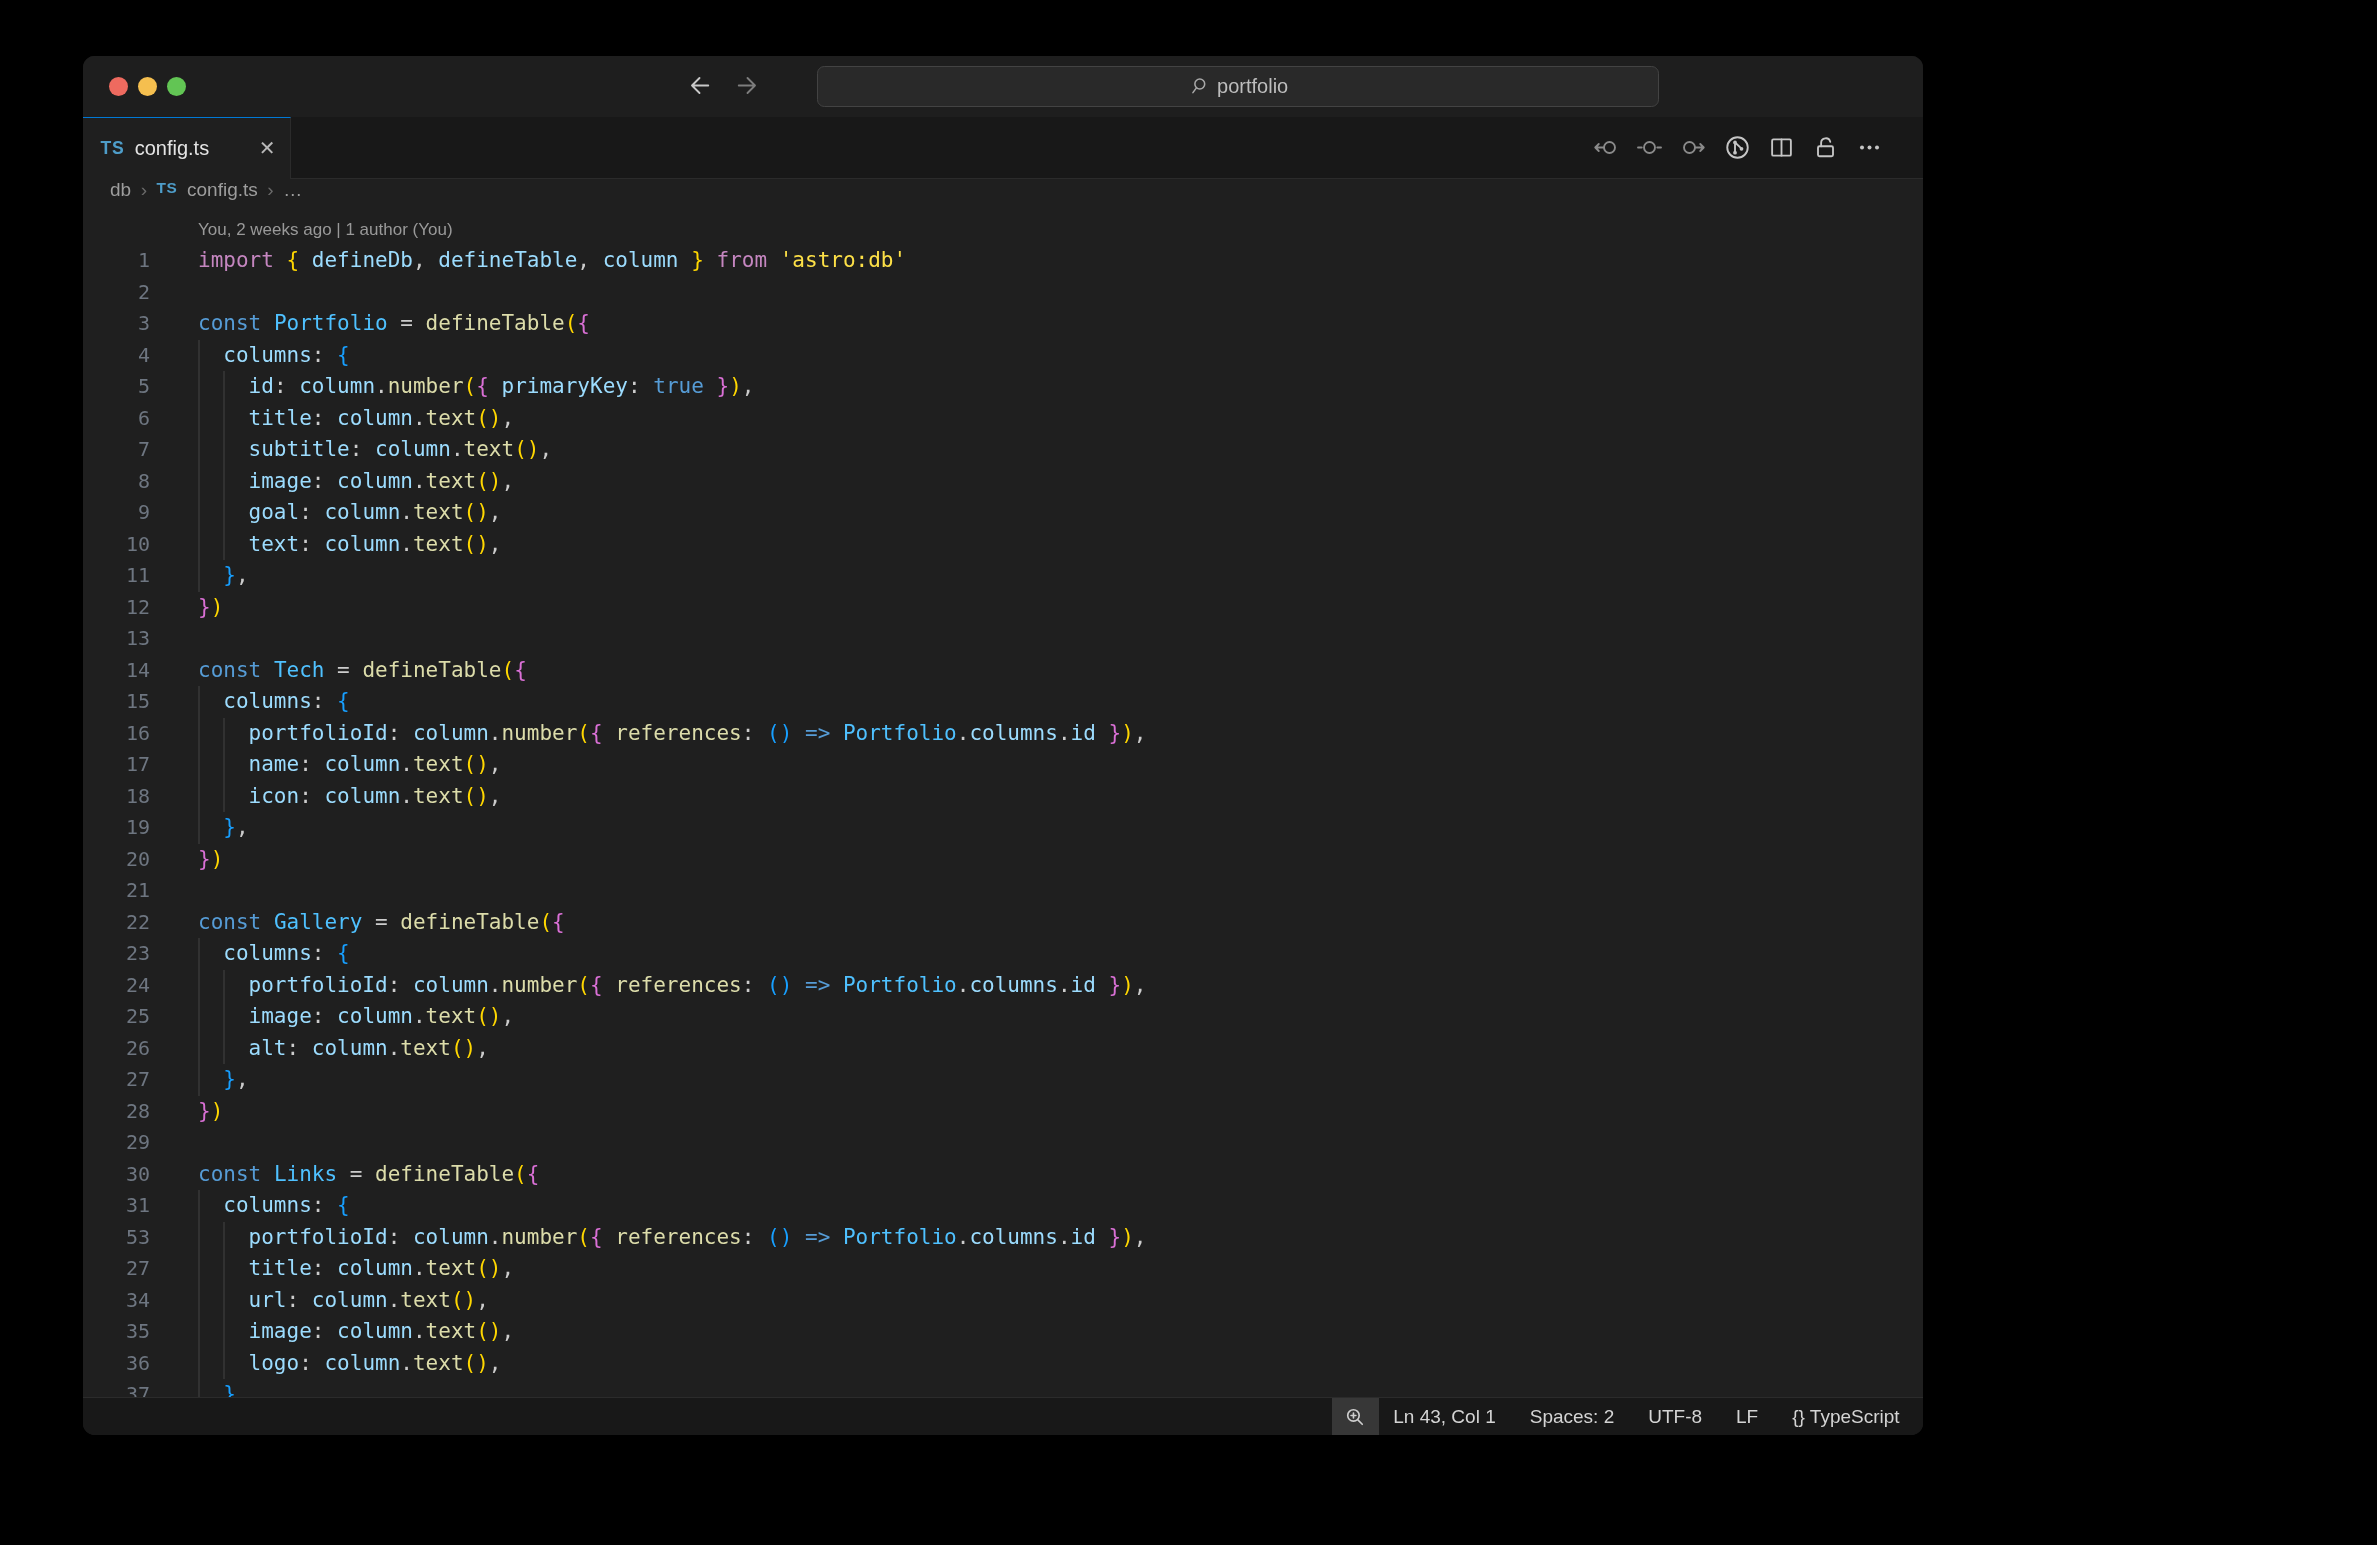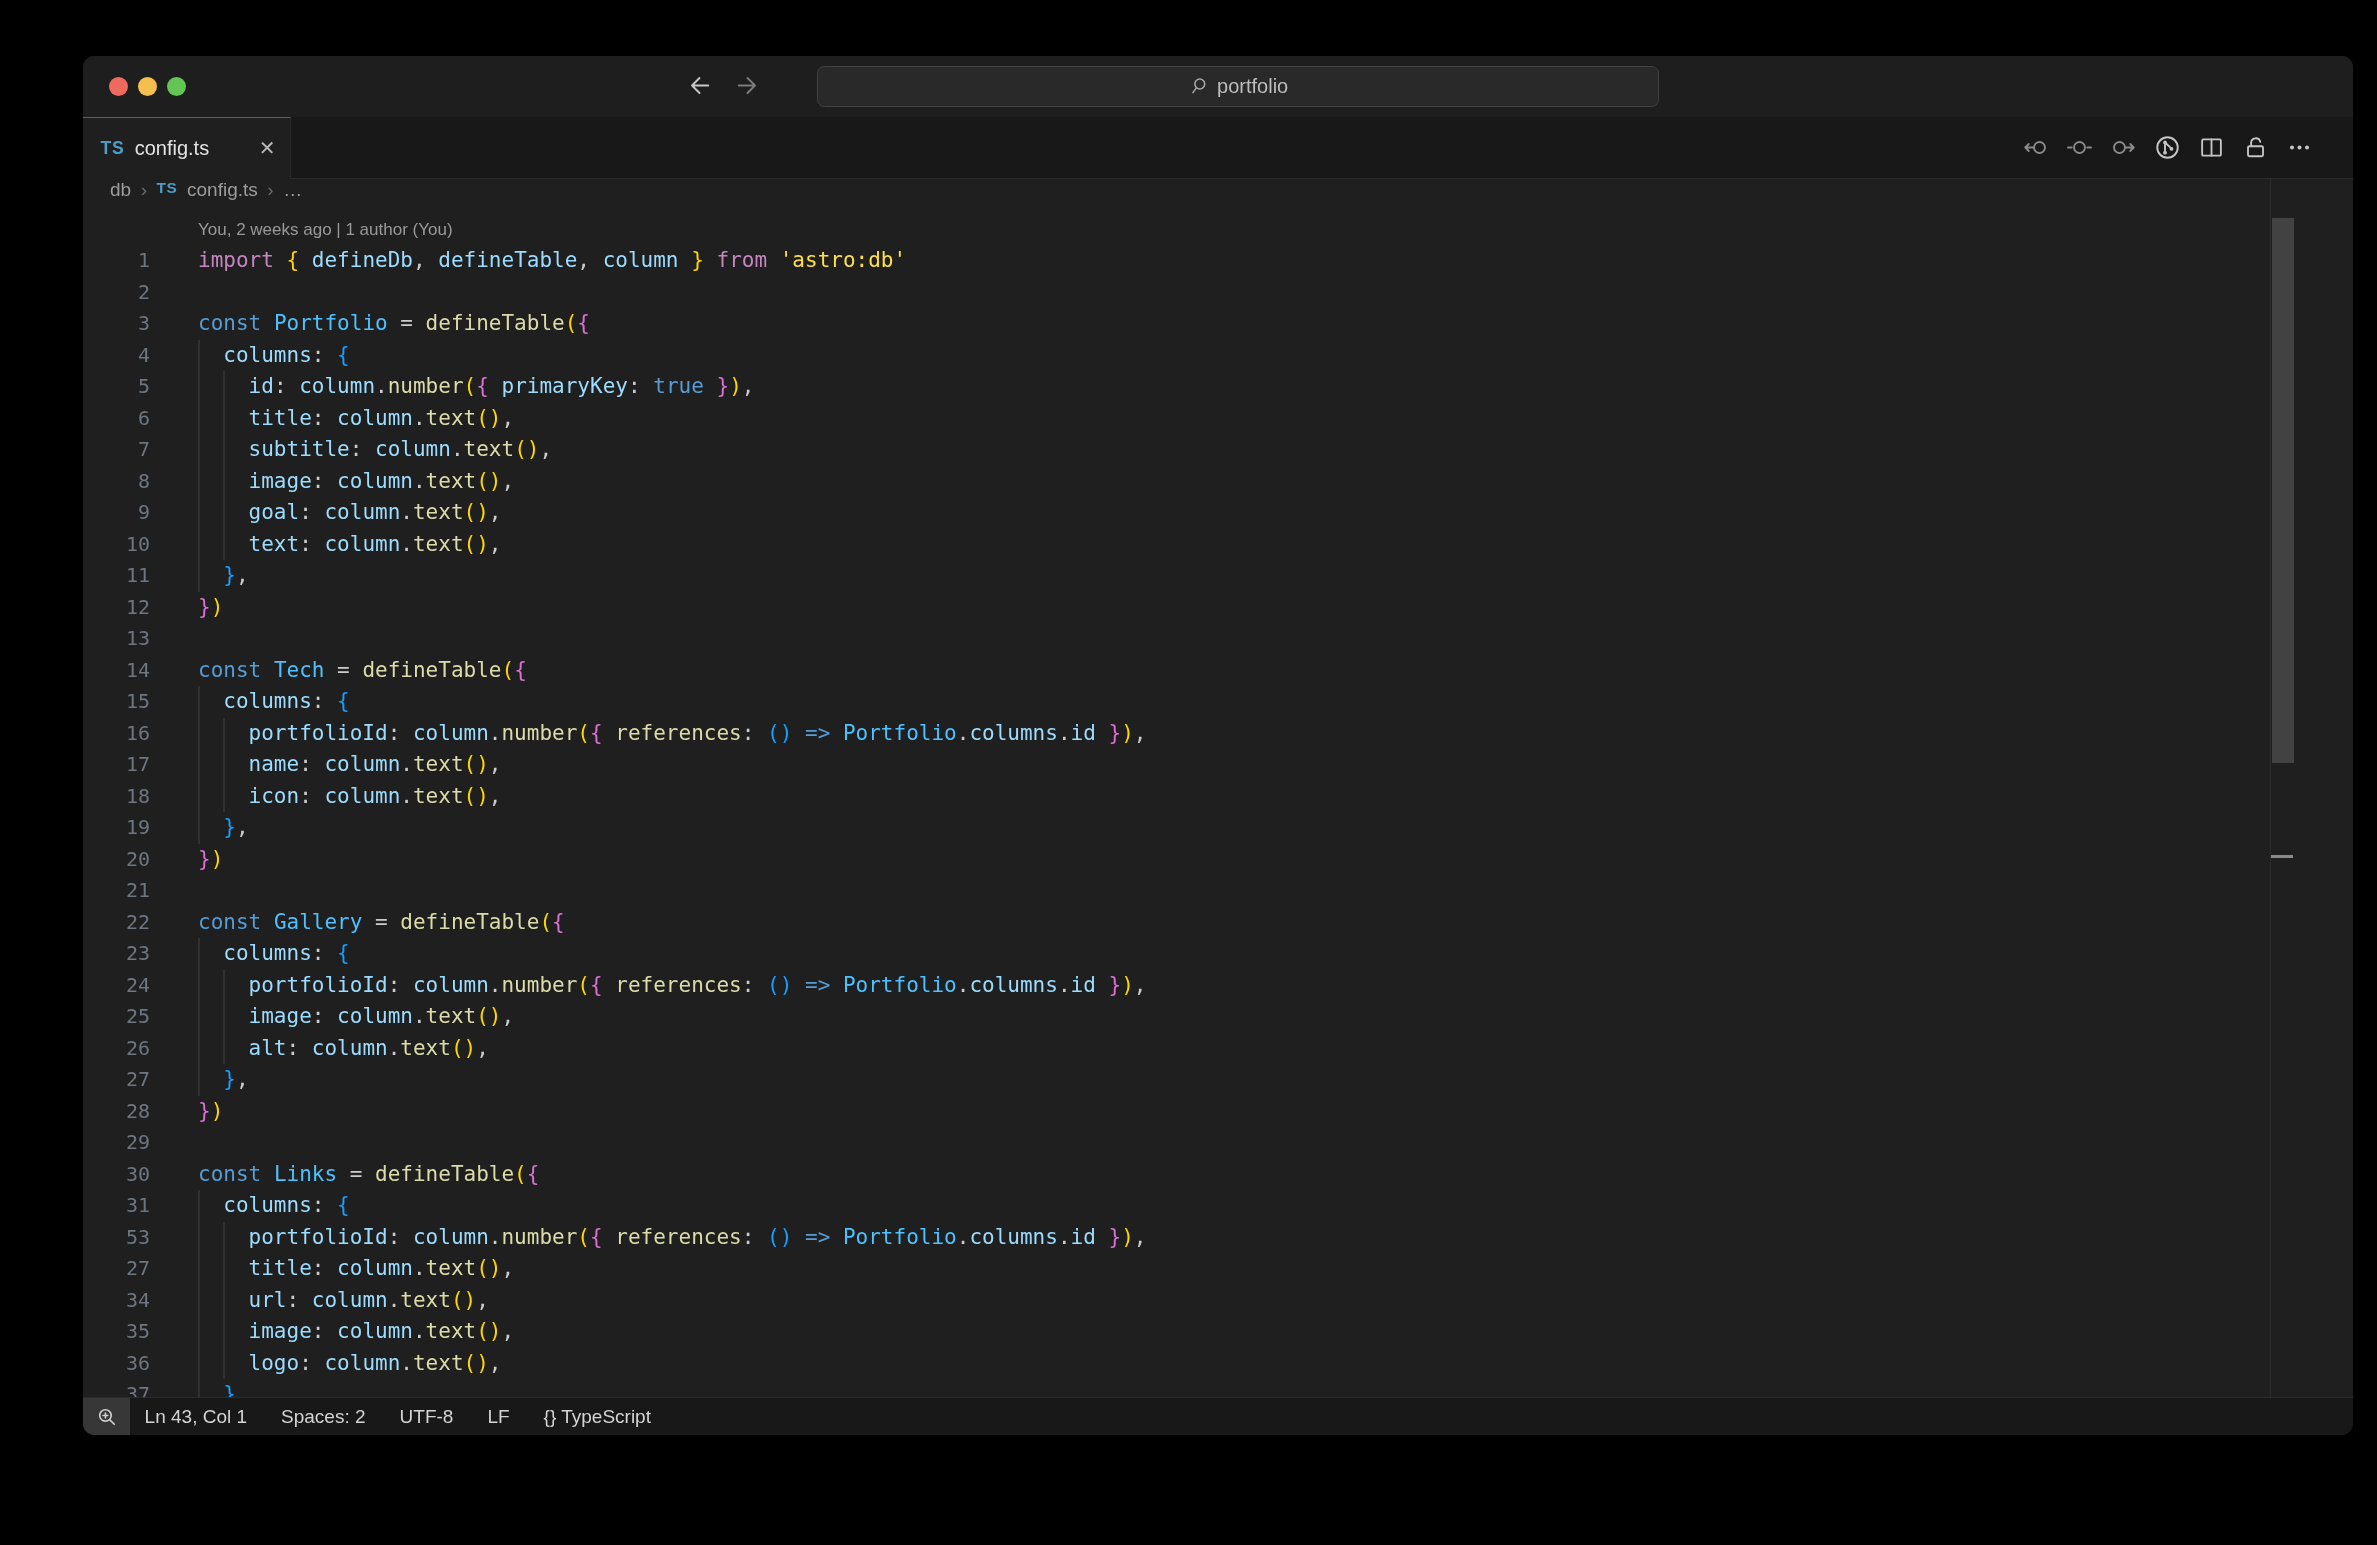--- a/index.html
+++ b/index.html
@@ -1,16 +1,16 @@
 <!DOCTYPE html>
 <html style="font-size:11.7px"><head>
 <meta charset="utf-8">
 <style>
   html,body{margin:0;padding:0;background:#000;width:2377px;height:1546px;font-family:"Liberation Sans",sans-serif;}
-  .window{position:absolute;left:83px;top:56px;width:2270px;height:1379px;background:#1f1f1f;border-radius:11.7px;overflow:hidden;display:flex;flex-direction:column;box-shadow:0 22px 66px rgba(0,0,0,.6);}
+  .window{position:absolute;left:83px;top:56px;width:1840px;height:1379px;background:#1f1f1f;border-radius:11.7px;overflow:hidden;display:flex;flex-direction:column;box-shadow:0 22px 66px rgba(0,0,0,.6);}
   
   .titlebar{height:61px;background:#1e1e1e;position:relative;flex:none;}
   .traffic{position:absolute;left:26px;top:0;height:100%;display:flex;align-items:center;gap:10.2px;}
   .tl{width:19px;height:19px;border-radius:50%;}
   .nav{position:absolute;left:602px;top:0;height:100%;display:flex;align-items:center;gap:19px;}
   .navbtn{width:29px;height:29px;display:flex;align-items:center;justify-content:center;}
   .navbtn svg{width:25px;height:25px;}
   .cmdcenter{position:absolute;left:734px;top:9.5px;width:842px;height:41px;background:#292929;border:0.7px solid #434343;border-radius:7.3px;display:flex;align-items:center;justify-content:center;gap:8.8px;color:#bdbdbd;font-size:20px;box-sizing:border-box;}
   .cmdcenter svg{width:20.5px;height:20.5px;color:#a8a8a8;}
   
@@ -34,21 +34,21 @@
   .gutter{width:115px;flex:none;box-sizing:border-box;padding-right:48px;text-align:right;color:#6e7681;font-size:20px;}
   .code{position:relative;white-space:pre;flex:1;}
   .guide{position:absolute;top:0;height:31.5px;width:1.5px;background:#313131;}
   .kw{color:#C586C0}.kb{color:#569CD6}.v{color:#9CDCFE}.c{color:#4FC1FF}.f{color:#DCDCAA}
   .s{color:#fde047}.p{color:#CCCCCC}.b1{color:#FFD700}.b2{color:#DA70D6}.b3{color:#179FFF}
   
   .scrollbar{position:absolute;left:2187px;top:122px;width:23.4px;height:1221px;border-left:0.7px solid #2a2a2a;box-sizing:border-box;}
   .thumb{position:absolute;left:0.7px;top:40px;width:22px;height:545px;background:#424242;}
   .ovr-cursor{position:absolute;left:0;top:677px;width:100%;height:2.9px;background:#8a8a8a;}
   
-  .statusbar{height:37px;background:#181818;border-top:0.7px solid #2b2b2b;flex:none;display:flex;align-items:center;padding-right:23.4px;color:#d4d4d4;font-size:19px;}
+  .statusbar{height:37px;background:#181818;border-top:0.7px solid #2b2b2b;flex:none;display:flex;align-items:center;justify-content:flex-end;padding-right:23.4px;color:#d4d4d4;font-size:19px;}
   .zoom-cell{height:37px;width:47px;background:#373737;display:flex;align-items:center;justify-content:center;color:#cfcfcf;margin-right:14.6px;}
   .zoom-cell svg{width:22px;height:22px;}
   .sb-items{display:flex;gap:34px;}
   .sb-item{white-space:nowrap;}
 </style>
 </head>
 <body>
 
 <div class="window">
 

